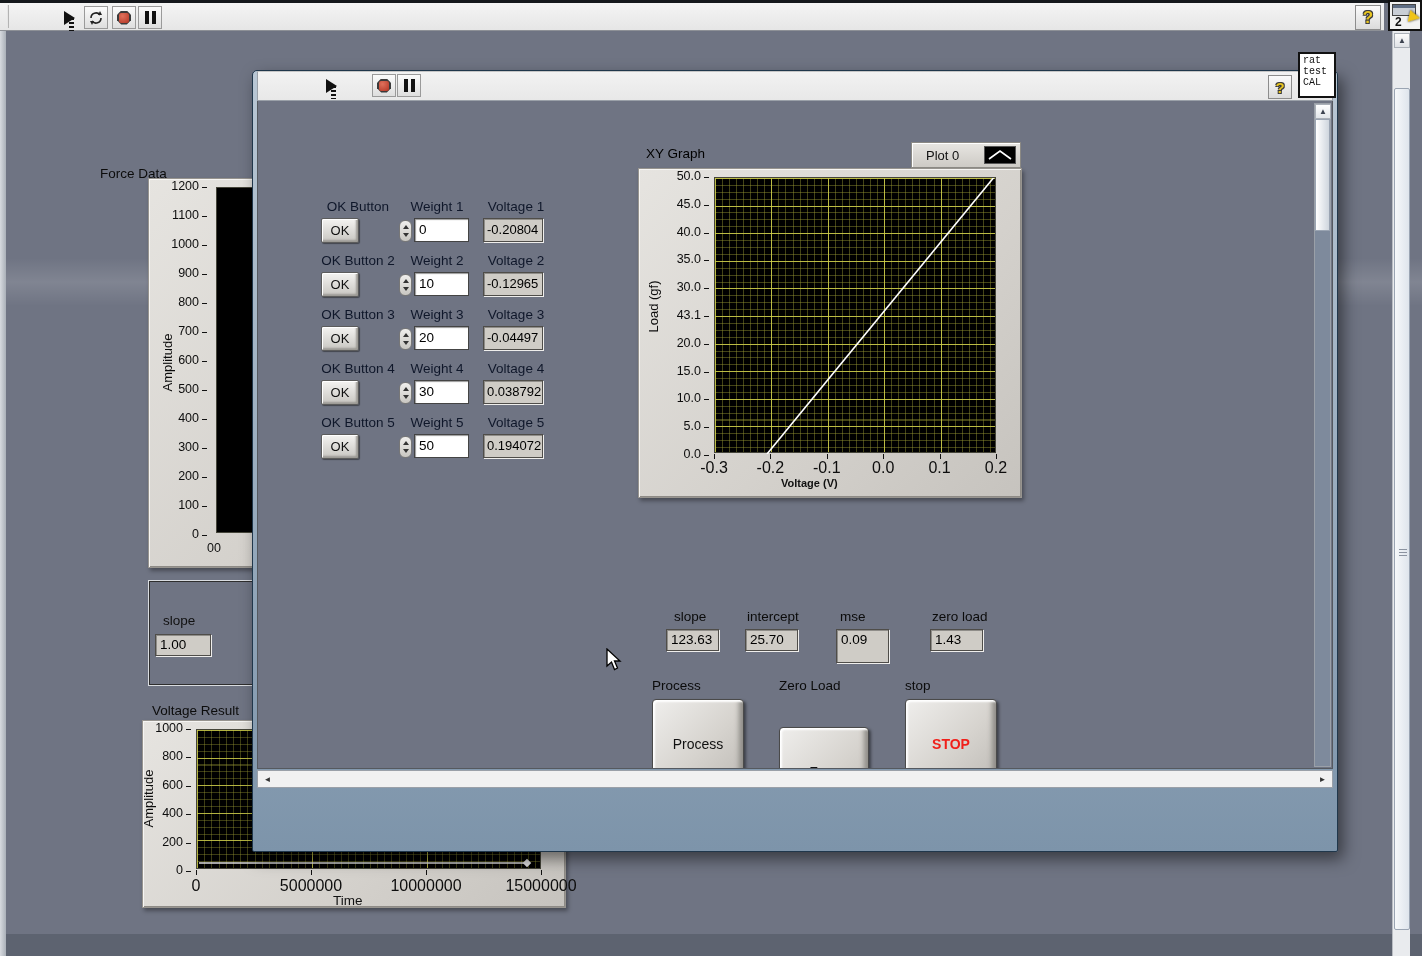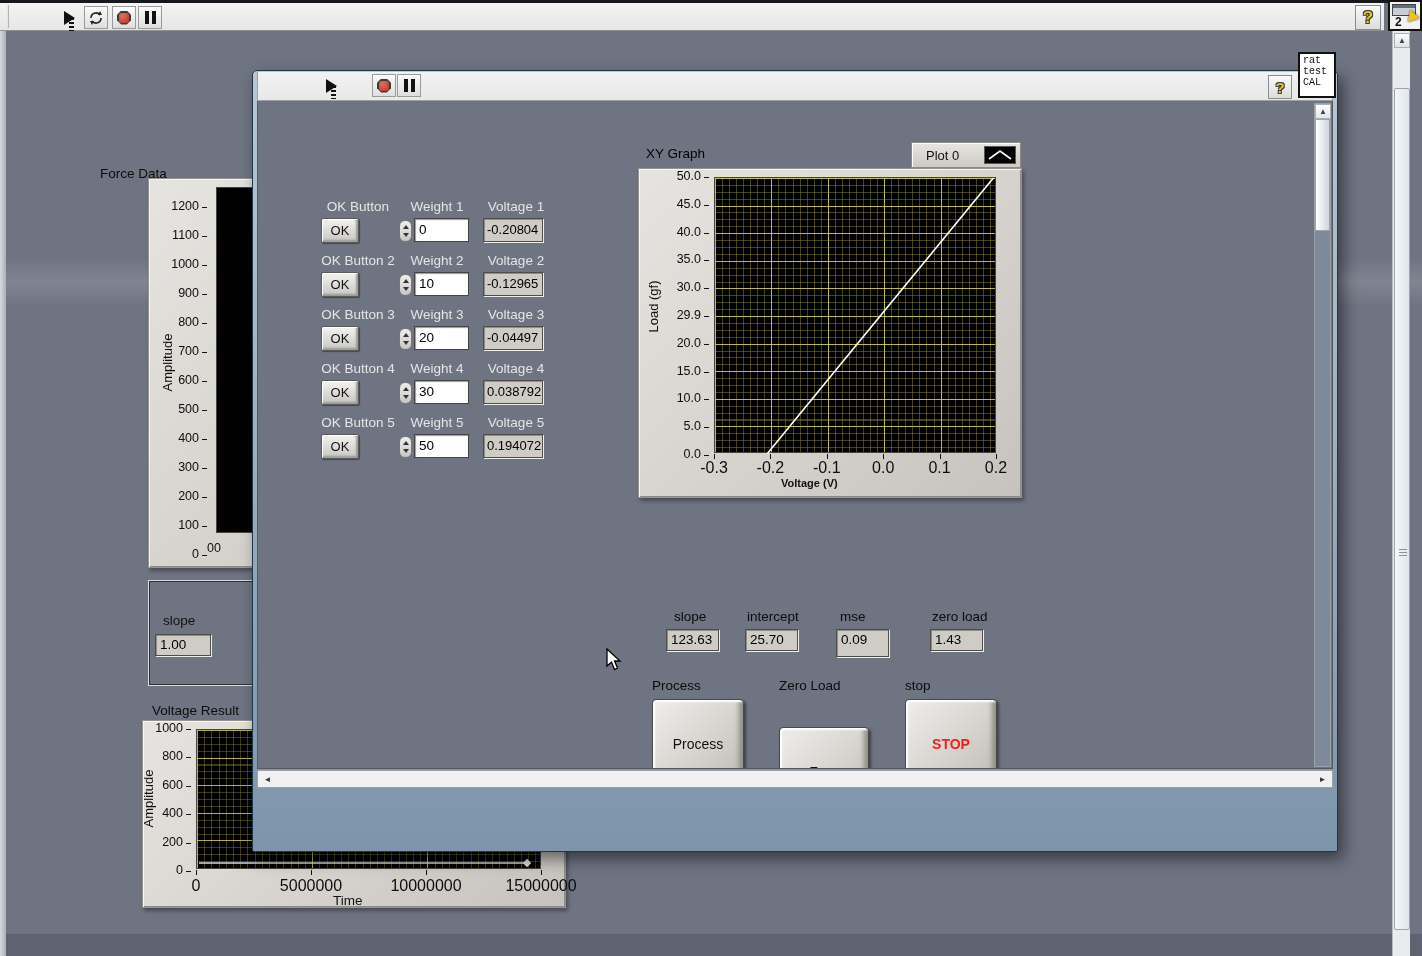--- a/index.html
+++ b/index.html
@@ -97,21 +97,21 @@
 
   .menubar { height:27px; background:#f7f7f7; border:1px solid #9aa0a8; border-bottom:none; display:flex; align-items:center; padding-left:8px; }
   .menubar span { font-size:13.5px; padding:0 10px; color:#0a0a0a; }
   .wtoolbar { height:30px; background:linear-gradient(#f2f2f2,#e8e8e8); border:1px solid #9aa0a8; border-top:1px solid #c6c6c6; position:relative; }
 
   .panel { position:relative; height:668px; background:#6f7483; border:1px solid #55595f; border-top:none; overflow:hidden; }
 
   
   .cal-rows { position:absolute; left:55px; top:98px; width:240px; }
   .cal-row { position:relative; height:44px; margin-bottom:10px; }
-  .cal-label { position:absolute; top:0; font-size:13.5px; color:#e5e5e5; text-align:center; }
+  .cal-label { position:absolute; top:0; font-size:13.5px; color:#0f172a; text-align:center; }
   .lab-ok { left:0; width:90px; }
   .lab-wt { left:88px; width:72px; }
   .lab-vt { left:164px; width:78px; }
   .ok-btn { position:absolute; left:8px; top:19px; width:38px; height:25px; font-size:13px; color:#111;
             background:linear-gradient(#f4f3f1,#c8c6c1); border:1px solid #5c5c5c;
             box-shadow:inset 1px 1px 0 #ffffff, inset -2px -2px 2px #9c9a95, 1px 1px 1px rgba(0,0,0,.4);
             border-radius:2px; font-family:"Liberation Sans",sans-serif; }
   .spinner { position:absolute; left:86px; top:21px; width:13px; height:22px; background:linear-gradient(#efeeec,#c9c7c2);
              border:1px solid #777; border-radius:6px; }
   .spinner i { position:absolute; left:3px; width:0; height:0; border-left:3px solid transparent; border-right:3px solid transparent; }
@@ -199,21 +199,21 @@
   <div class="sb-arrow" style="top:2px;">▲</div>
   <div class="outer-thumb">
     <div class="thumb-grip"></div>
   </div>
 </div>
 
 <div class="bg-label" style="left:76px; top:166px;margin-left:24px;">Force Data</div>
 
 <div class="graph-panel" style="left:148px; top:178px; width:414px; height:390px;">
   <div class="plot" style="left:67px; top:8px; width:330px; height:346px;"></div>
-  <div class="ycol" style="left:6px; top:2px; width:52px; height:358px;margin-top:20px;">
+  <div class="ycol" style="left:6px; top:2px; width:52px; height:358px;">
 
   <span>1200</span>
       <span>1100</span>
       <span>1000</span>
       <span>900</span>
       <span>800</span>
       <span>700</span>
       <span>600</span>
       <span>500</span>
       <span>400</span>
@@ -375,21 +375,21 @@
           <line x1="52" y1="276" x2="280" y2="-2" stroke="#ffffff" stroke-width="1.6"></line>
         </svg>
       </div>
       <div class="ycol" style="left:18px; top:2px; width:52px; height:288px;align-items:flex-end;">
 
       <span>50.0</span>
           <span>45.0</span>
           <span>40.0</span>
           <span>35.0</span>
           <span>30.0</span>
-          <span>29.9</span>
+          <span>43.1</span>
           <span>20.0</span>
           <span>15.0</span>
           <span>10.0</span>
           <span>5.0</span>
           <span>0.0</span>
         </div>
       <div class="rot-label" style="left:-26px; top:130px; width:80px;">Load (gf)</div>
       <div class="xdash" style="left:75px; top:285px; width:283px; background:repeating-linear-gradient(to right,#111 0 1px,transparent 1px 56.4px);"></div>
       <div class="xrow" style="left:61px; top:290px; width:310px;">
 
@@ -401,21 +401,21 @@
           <span style="width:28px;">0.2</span>
         </div>
       <div style="position:absolute; left:142px; top:308px; font-size:11px;font-weight:bold;">Voltage (V)</div>
     </div>
 
     <div class="res-label" style="left:416px; top:508px;">slope</div>
     <div class="ind-box" style="left:408px; top:528px; width:53px; height:22px;">123.63</div>
     <div class="res-label" style="left:489px; top:508px;">intercept</div>
     <div class="ind-box" style="left:487px; top:528px; width:53px; height:22px;">25.70</div>
     <div class="res-label" style="left:582px; top:508px;">mse</div>
-    <div class="ind-box" style="left:578px; top:528px; width:53px; height:28px;">0.09</div>
+    <div class="ind-box" style="left:578px; top:528px; width:53px; height:34px;">0.09</div>
     <div class="res-label" style="left:674px; top:508px;">zero load</div>
     <div class="ind-box" style="left:672px; top:528px; width:53px; height:22px;">1.43</div>
 
     <div class="act-label" style="left:394px; top:577px;">Process</div>
     <button class="big-btn" style="left:394px; top:598px;">Process</button>
     <div class="act-label" style="left:521px; top:577px;">Zero Load</div>
     <button class="big-btn" style="left:521px; top:598px; width:90px;margin-top:28px;">Zero</button>
     <div class="act-label" style="left:647px; top:577px;">stop</div>
     <button class="big-btn stop" style="left:647px; top:598px;">STOP</button>
 

